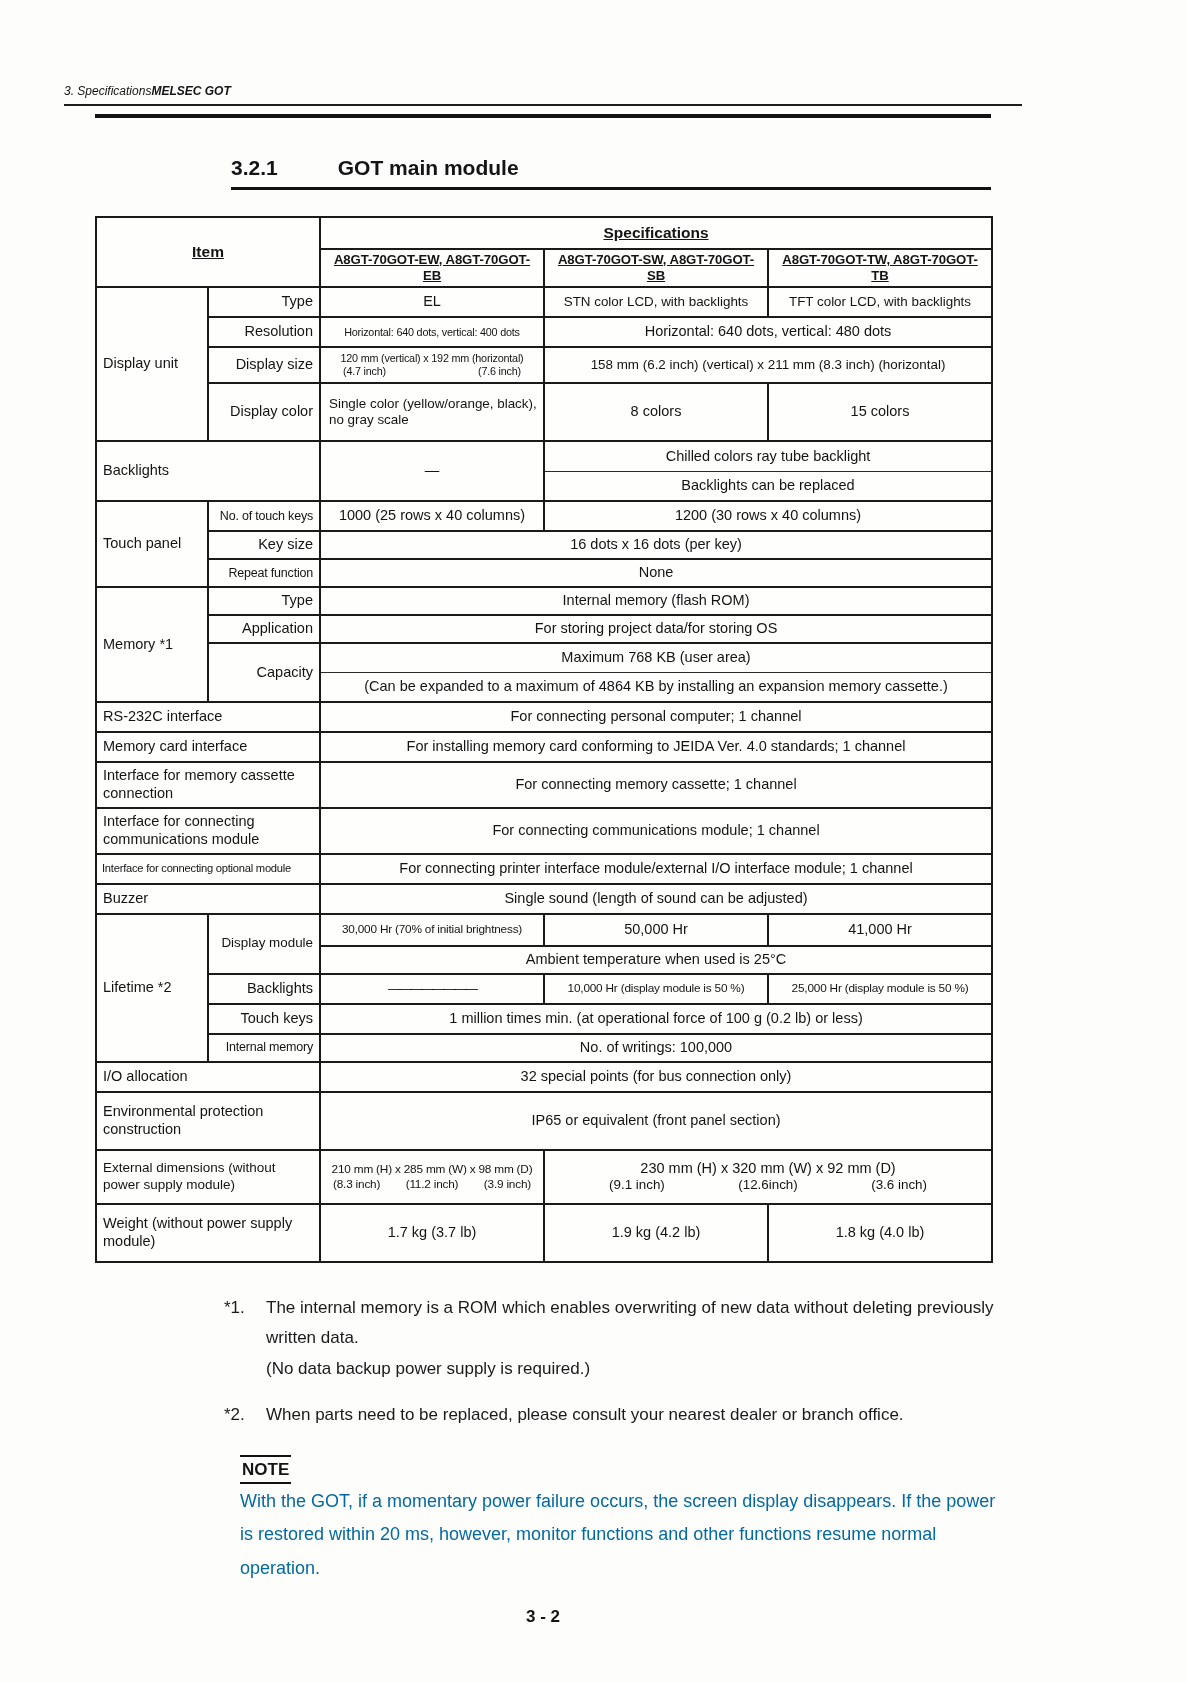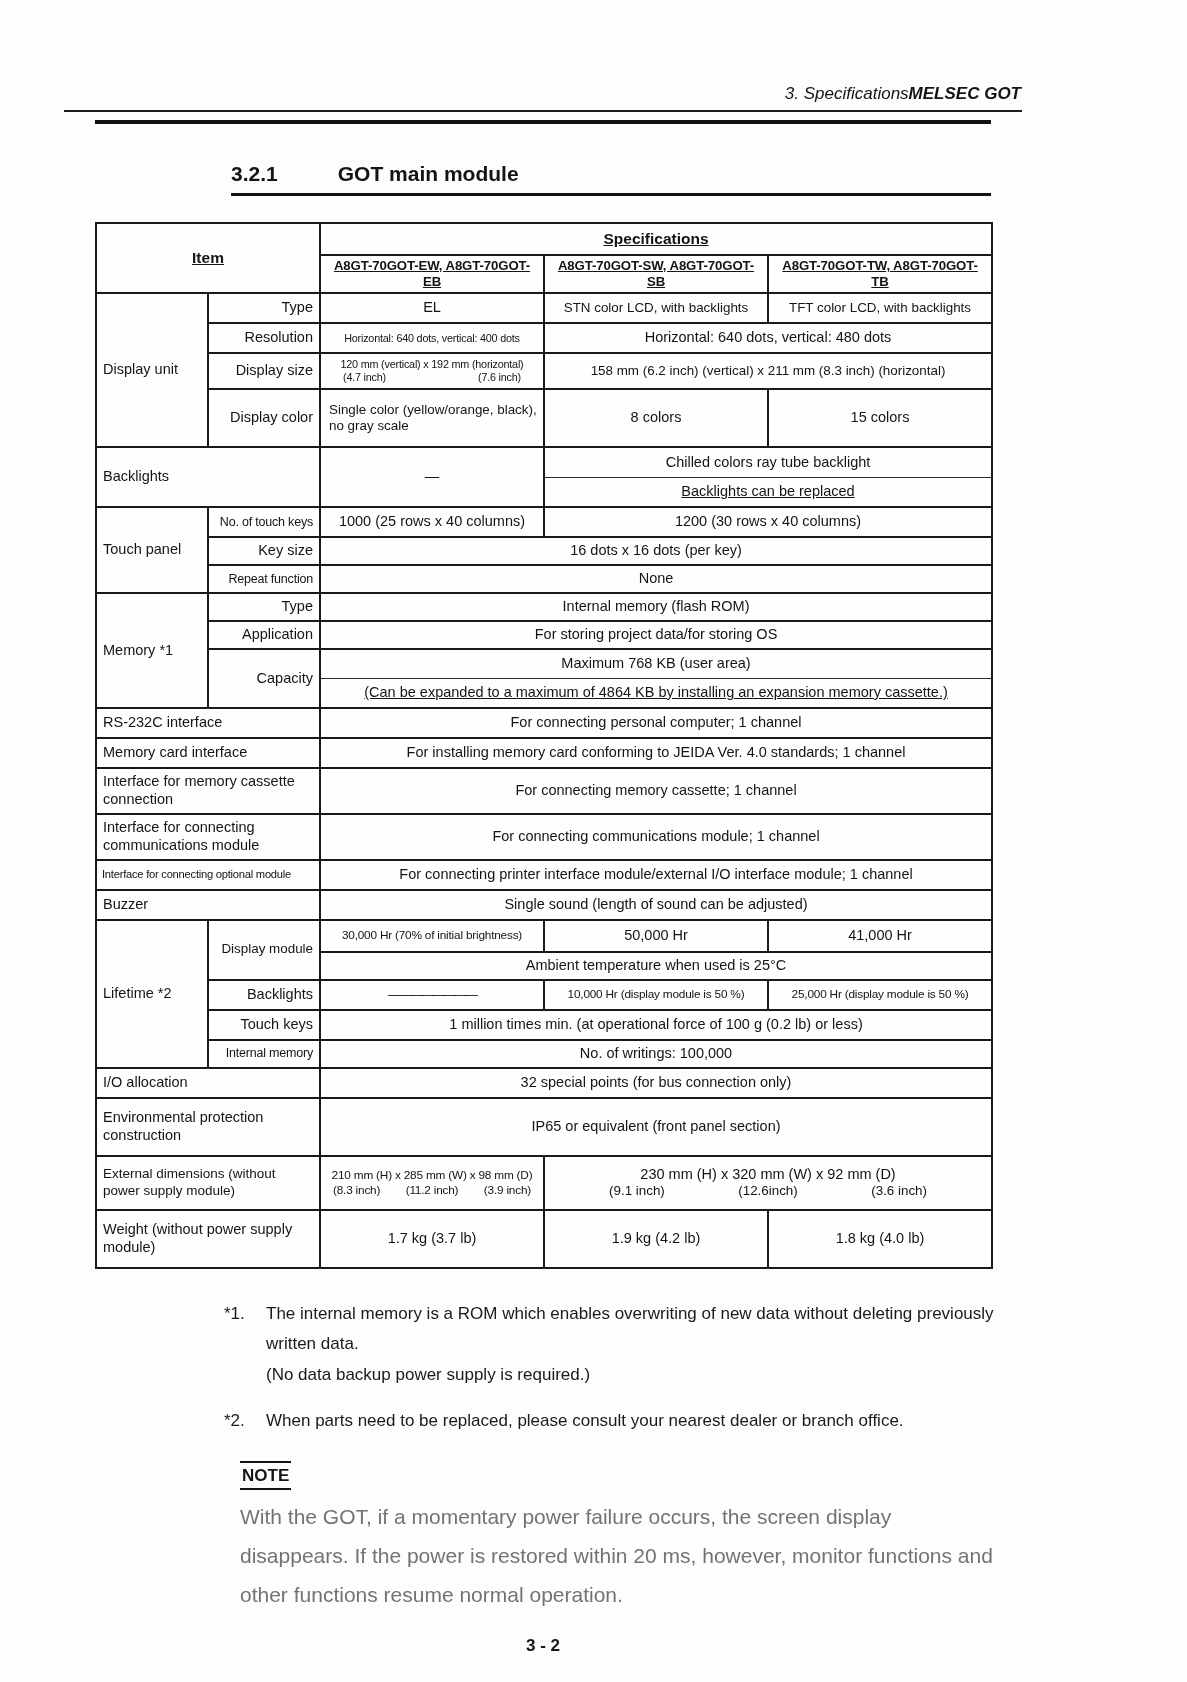--- a/index.html
+++ b/index.html
@@ -3,22 +3,22 @@
 <meta charset="utf-8">
 <style>
   html,body{margin:0;padding:0;}
   body{
     width:1187px;height:1682px;background:#e9e9e7;
     font-family:"Liberation Sans",sans-serif;color:#141414;
   }
   .page{position:relative;width:1187px;height:1682px;background:#fdfdfc;overflow:hidden;}
 
   
-  .doc-header{display:flex;justify-content:flex-end;align-items:flex-end;
-    padding:84px 166px 0 64px;font-size:17px;font-style:italic;}
+  .doc-header{display:flex;justify-content:flex-start;align-items:flex-end;
+    padding:84px 166px 0 64px;font-size:12px;font-style:italic;}
   .hdr-right{font-weight:700;}
   .header-rule{margin:6px 0 0 64px;width:958px;height:2px;background:#1d1d1d;}
 
   
   .section-title{margin:48px 0 0 95px;font-size:27px;font-weight:700;display:flex;gap:30px;letter-spacing:.2px;}
   .section-underline{margin:8px 0 0 95px;width:896px;height:4px;background:#121212;}
   .subsection-title{margin:38px 0 0 231px;font-size:21px;font-weight:700;display:flex;gap:60px;}
   .subsection-underline{margin:7px 0 0 231px;width:760px;height:3px;background:#121212;}
 
   
@@ -37,40 +37,40 @@
   .lbl.tiny{font-size:11.2px;letter-spacing:-.25px;padding-left:5px;}
   .val{text-align:center;font-size:14.5px;}
   .val.left{text-align:left;padding-left:8px;}
   .fs13{font-size:13.4px;}
   .fs12{font-size:11.8px;letter-spacing:-.2px;}
   .fs11{font-size:10.8px;letter-spacing:-.2px;}
   .dash{letter-spacing:-2px;font-size:13px;}
 
   .split{padding:0 !important;}
   .split > div{padding:5px 6px;}
-  .split > div + div{border-top:1.5px solid #2a2a2a;text-decoration:underline;}
+  .split > div + div{border-top:1.5px solid #2a2a2a;}
 
   .inch2{display:flex;justify-content:space-between;padding:0 16px;}
   .inch3{display:flex;justify-content:space-between;padding:0 6px;}
   .inch3w{display:flex;justify-content:space-between;padding:0 58px;}
 
   .rh28{height:28px}.rh30{height:30px}.rh32{height:32px}.rh36{height:36px}
   .rh46{height:46px}.rh50{height:58px}.rh54{height:54px}.rh60{height:60px}
 
   
   .footnotes{margin:30px 0 0 224px;width:770px;font-size:17px;color:#1a1a1a;}
   .footnote{display:flex;gap:14px;line-height:1.8;margin-bottom:16px;}
   .fn-marker{flex:0 0 28px;}
   .fn-body p{margin:0;}
 
   
   .note-block{margin:24px 0 0 240px;width:760px;}
   .note-title{display:inline-block;font-weight:700;font-size:17px;
     border-top:2.5px solid #111;border-bottom:2.5px solid #111;padding:3px 2px 2px;}
-  .note-text{margin-top:8px;font-size:21px;line-height:1.85;color:#737373;}
+  .note-text{margin-top:1px;font-size:18px;line-height:1.85;color:#0369a1;}
 
   .page-num{margin:22px 0 0 95px;width:896px;text-align:center;font-weight:700;font-size:17px;}
 </style>
 </head>
 <body>
 
 <div class="page">
 
   <div class="doc-header">
     <span class="hdr-left">3.  Specifications</span>

